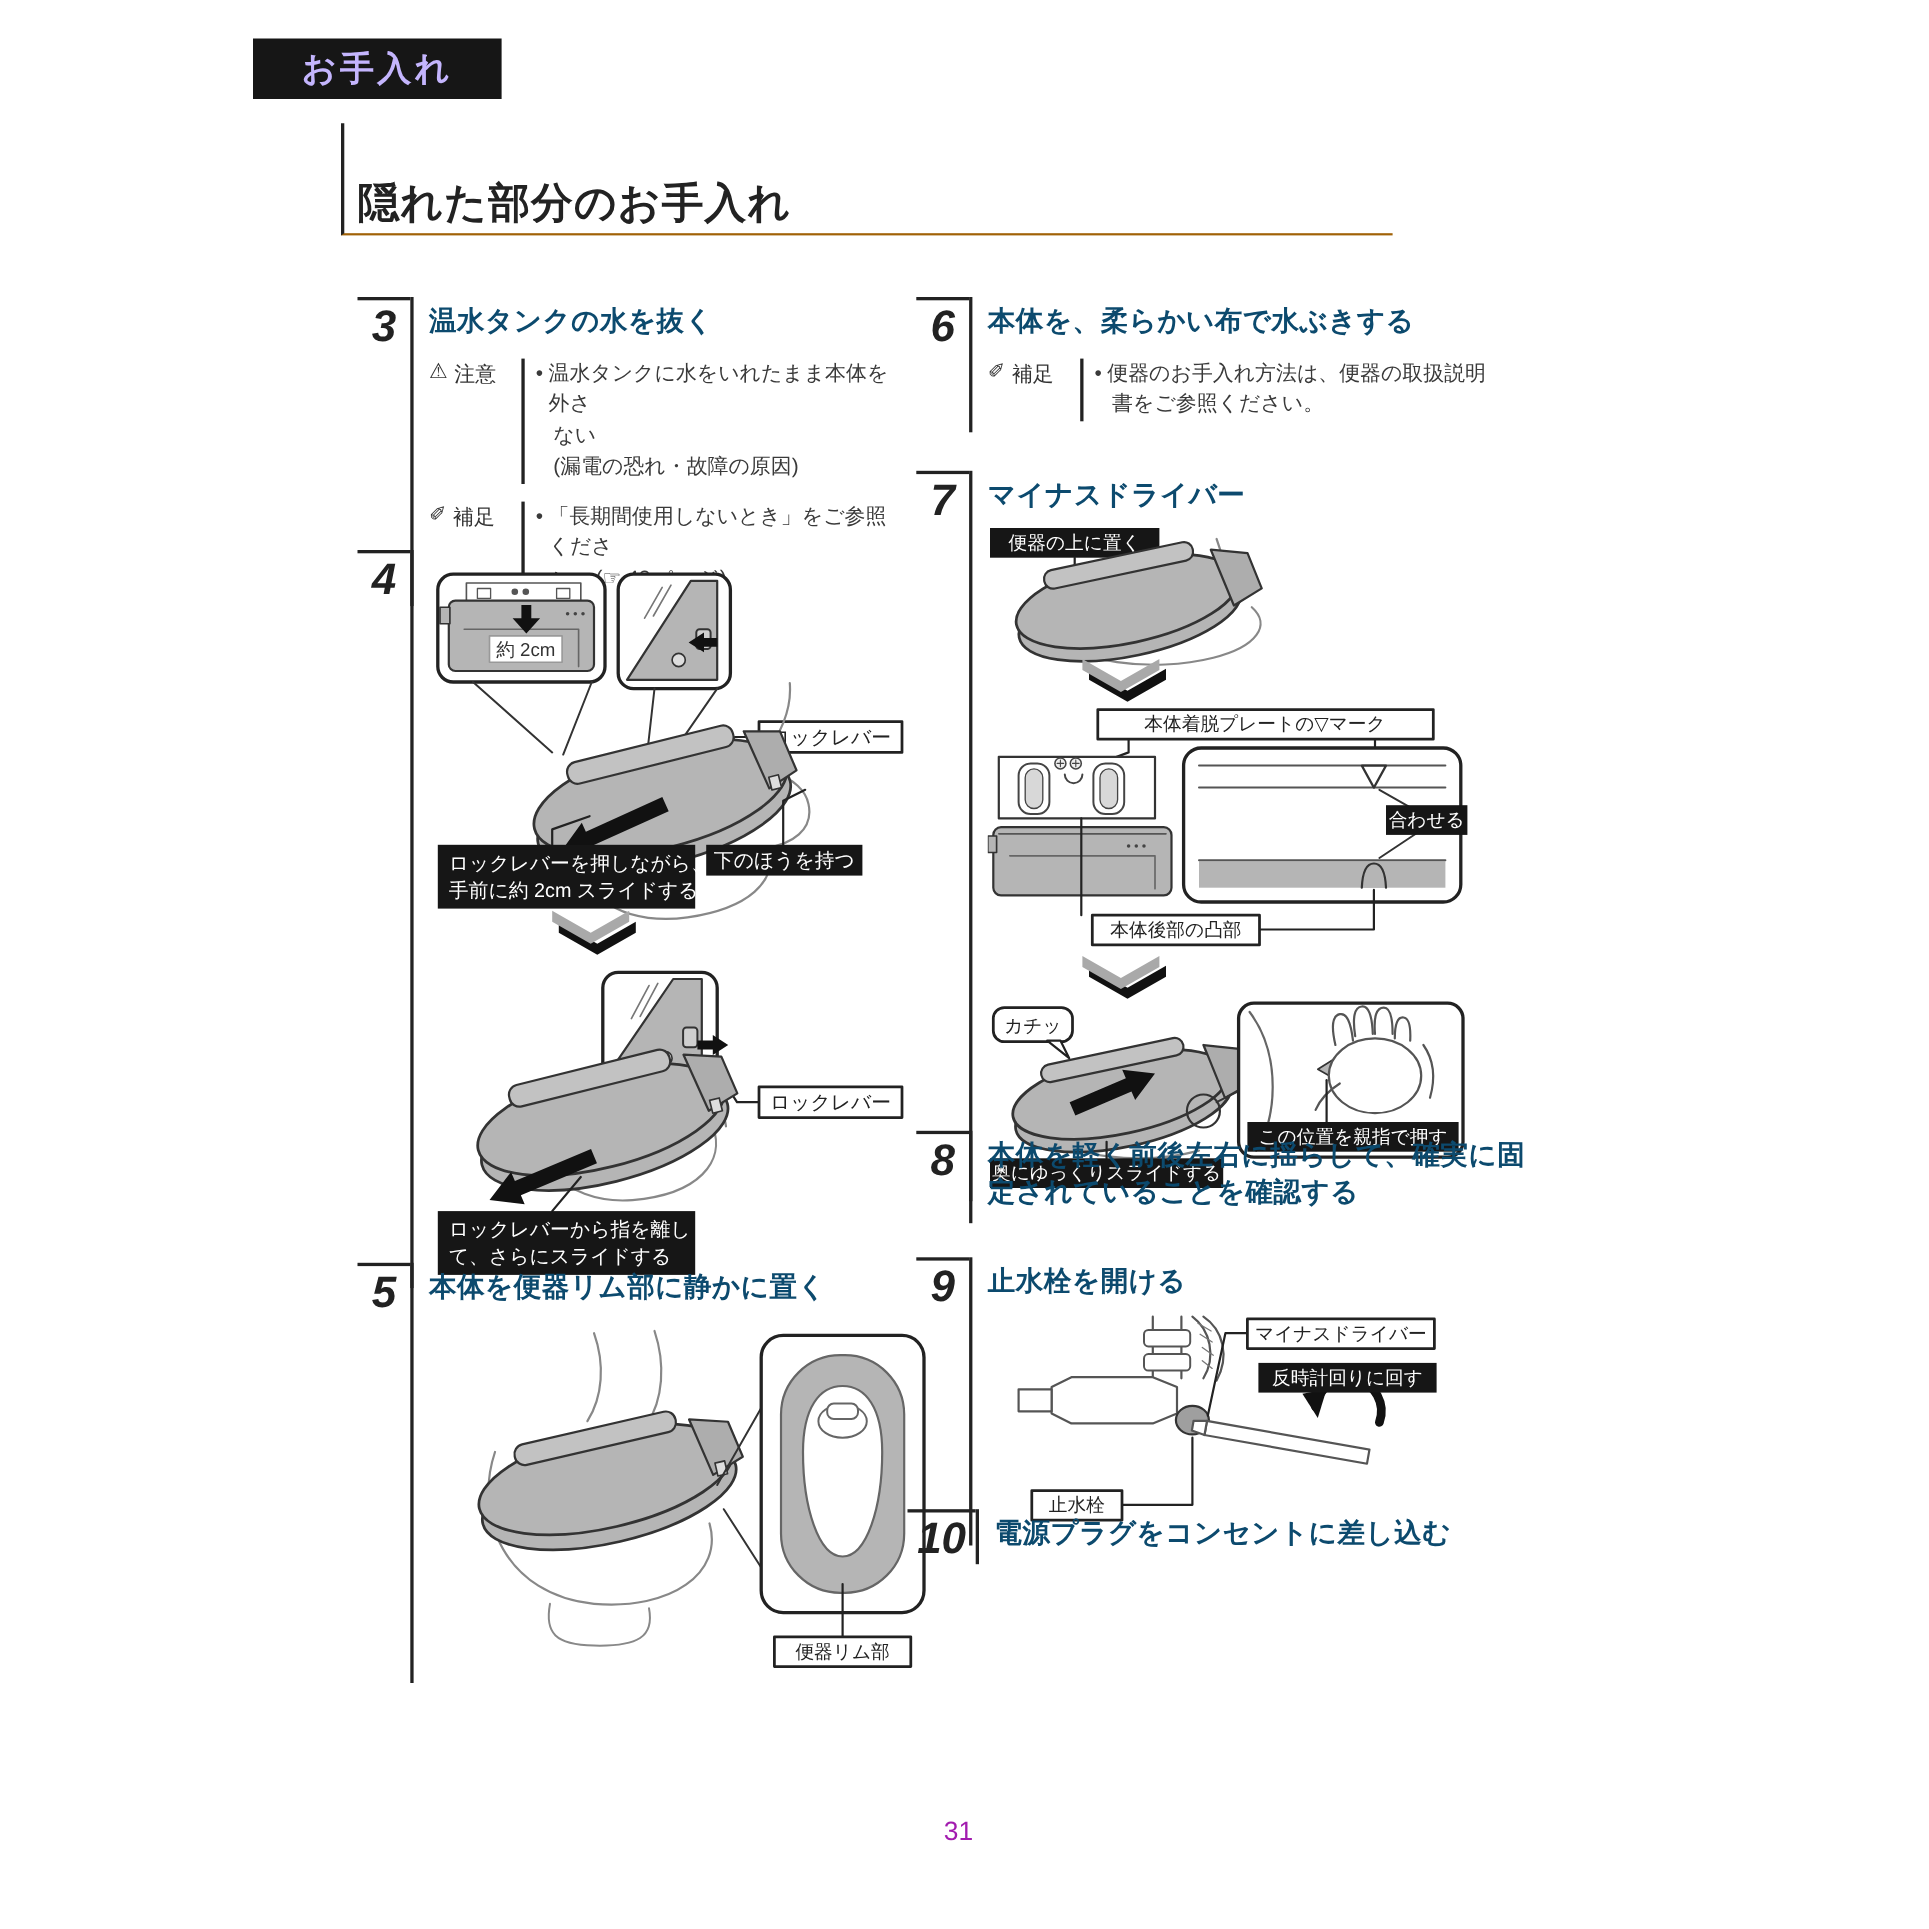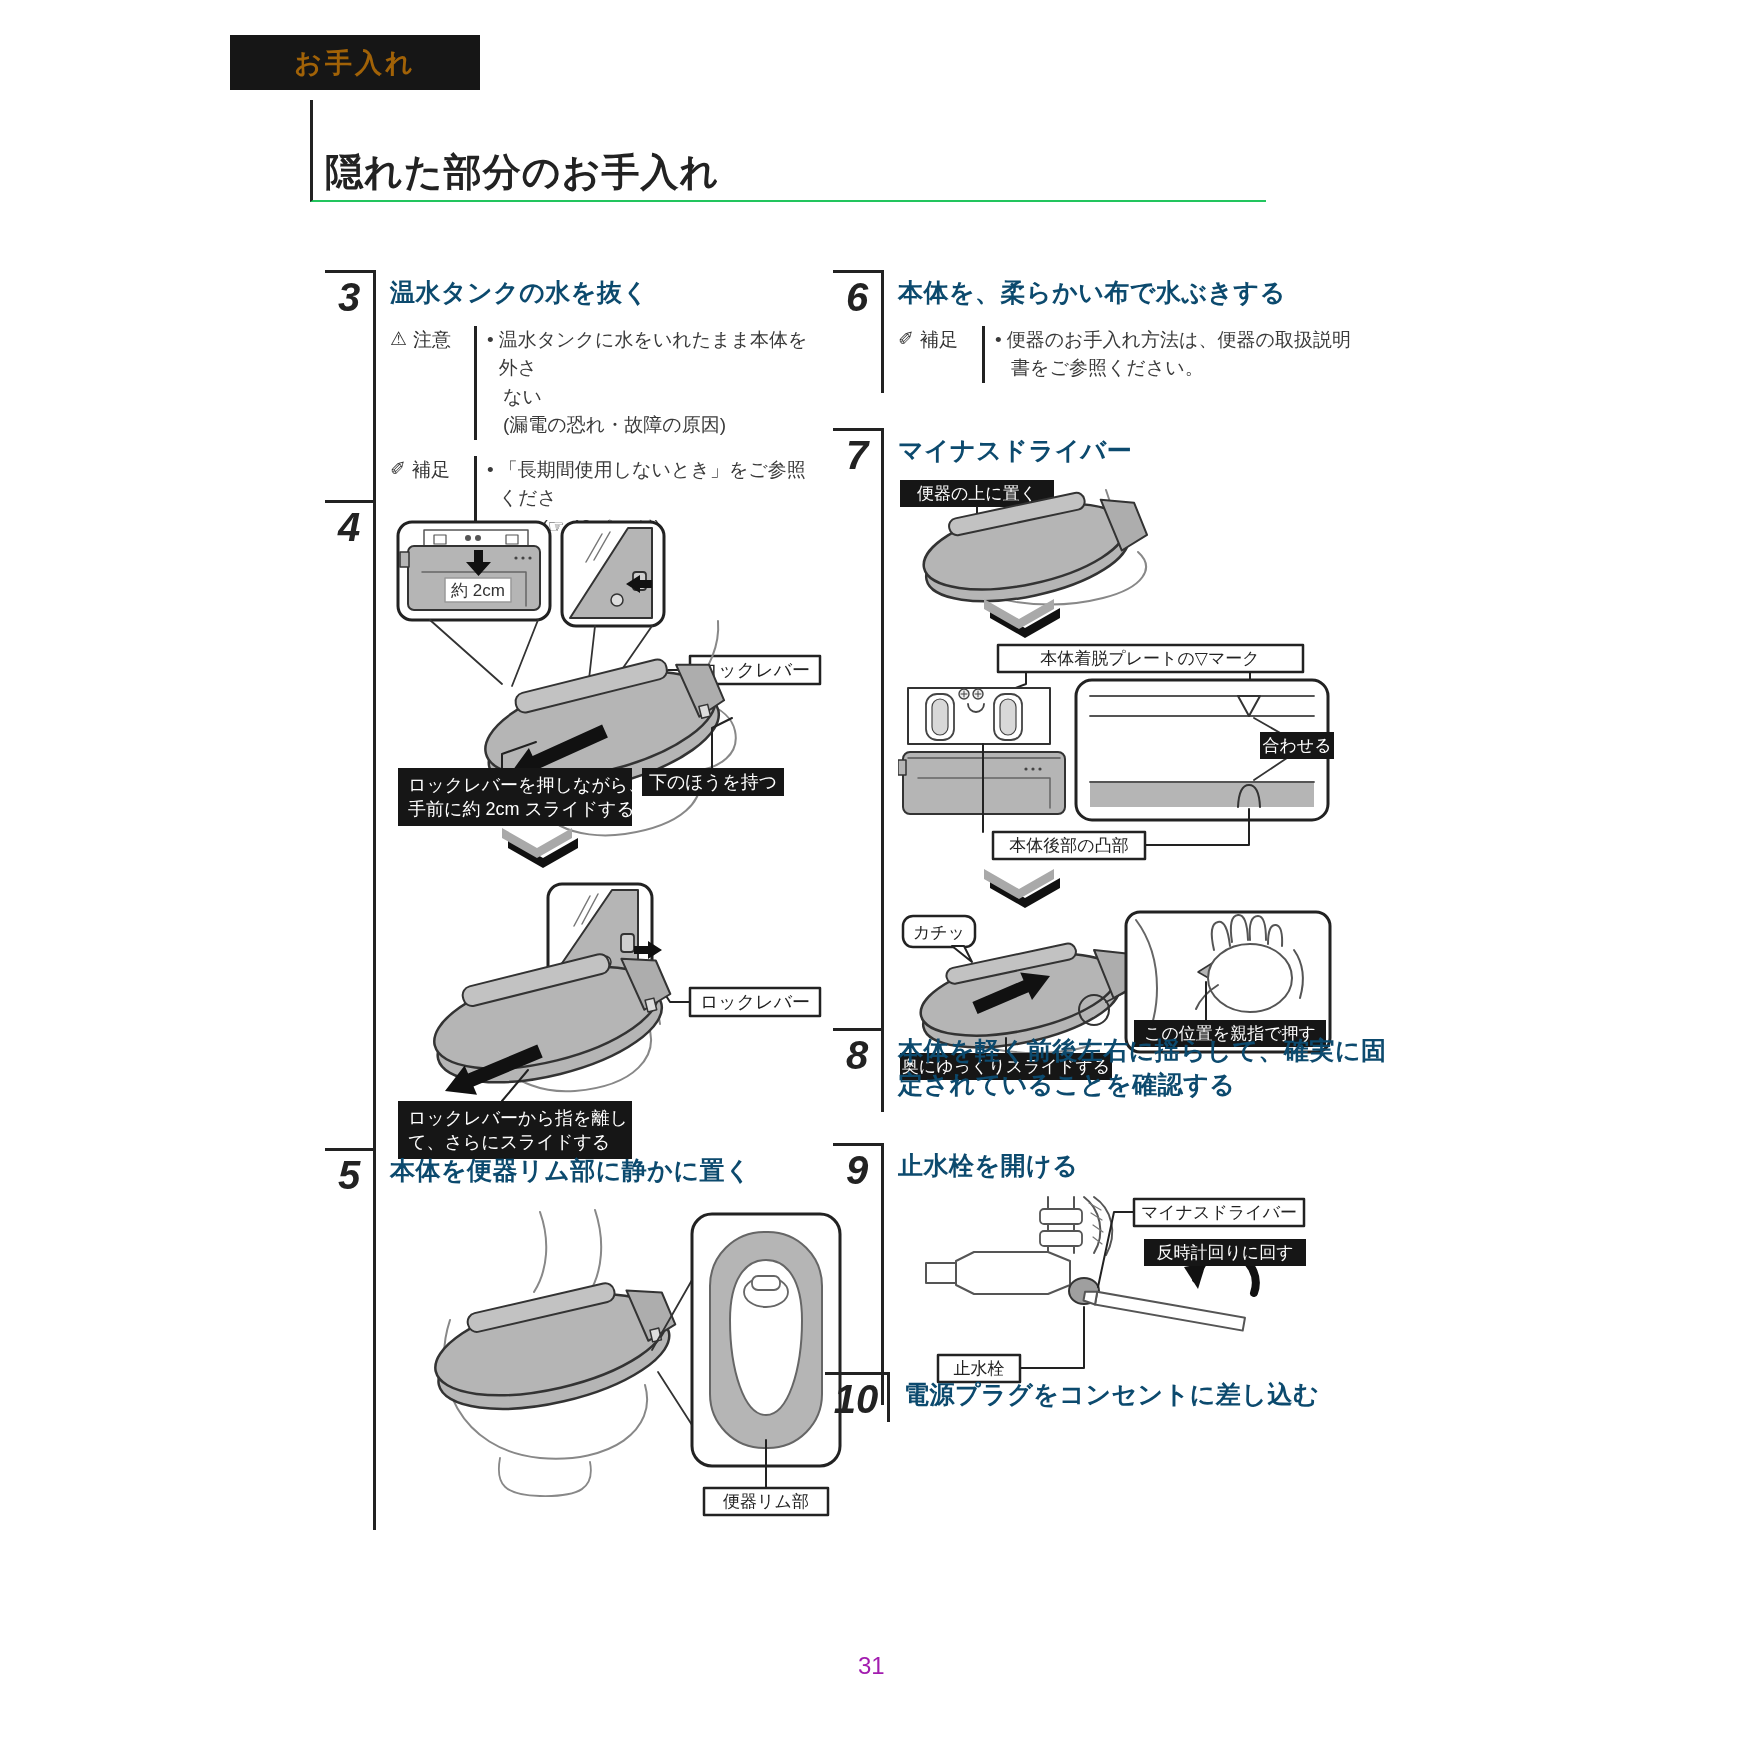--- a/index.html
+++ b/index.html
@@ -2,27 +2,27 @@
 <html><head>
 <meta charset="utf-8">
 <style>
   html,body { margin:0; padding:0; background:#e8e8e8; }
   #page {
     position:relative; width:1754px; height:1754px; background:#ffffff;
     font-family:"Liberation Sans","DejaVu Sans",sans-serif; color:#2b2b2b;
     overflow:hidden; margin:0 auto;
   }
   .header-tab {
-    position:absolute; left:230px; top:35px; width:250px; height:55px;
-    background:#161616; color:#a16207; font-size:27px; font-weight:bold;
+    position:absolute; left:230px; top:35px; width:226px; height:55px;
+    background:#161616; color:#c4b5fd; font-size:31px; font-weight:bold;
     display:flex; align-items:center; justify-content:center; letter-spacing:3px;
   }
   .title-block {
-    position:absolute; left:310px; top:100px; width:953px; height:100px;
-    border-left:3px solid #222; border-bottom:2px solid #22c55e;
+    position:absolute; left:310px; top:112px; width:953px; height:100px;
+    border-left:3px solid #222; border-bottom:2px solid #a16207;
   }
   .title-block h1 {
     position:absolute; left:12px; bottom:2px; margin:0;
     font-size:38px; font-weight:bold; letter-spacing:1px; color:#222;
   }
   .step { position:absolute; display:grid; grid-template-columns:48px 1fr; }
   .step.wide-num { grid-template-columns:62px 1fr; }
   .step-num {
     font-size:40px; font-style:italic; font-weight:bold; color:#222;
     border-top:3px solid #222; text-align:center; line-height:1.1;

